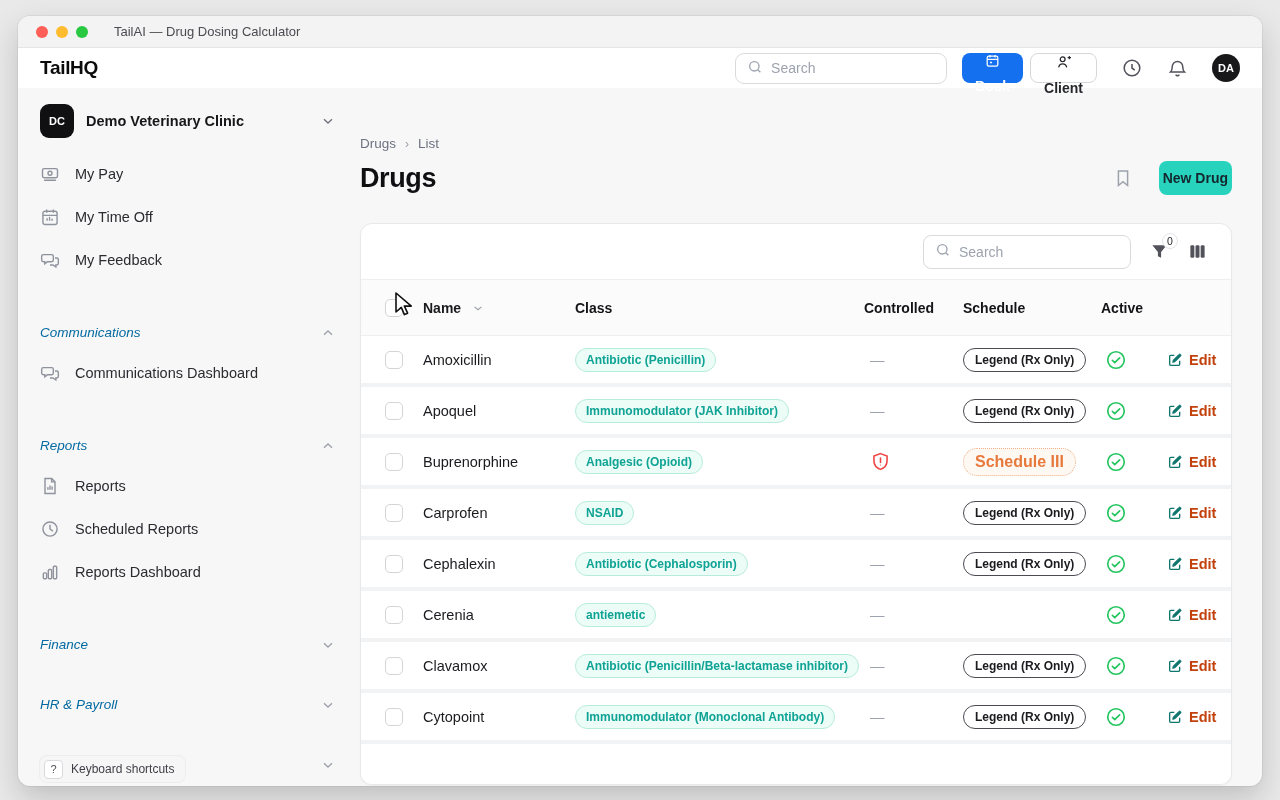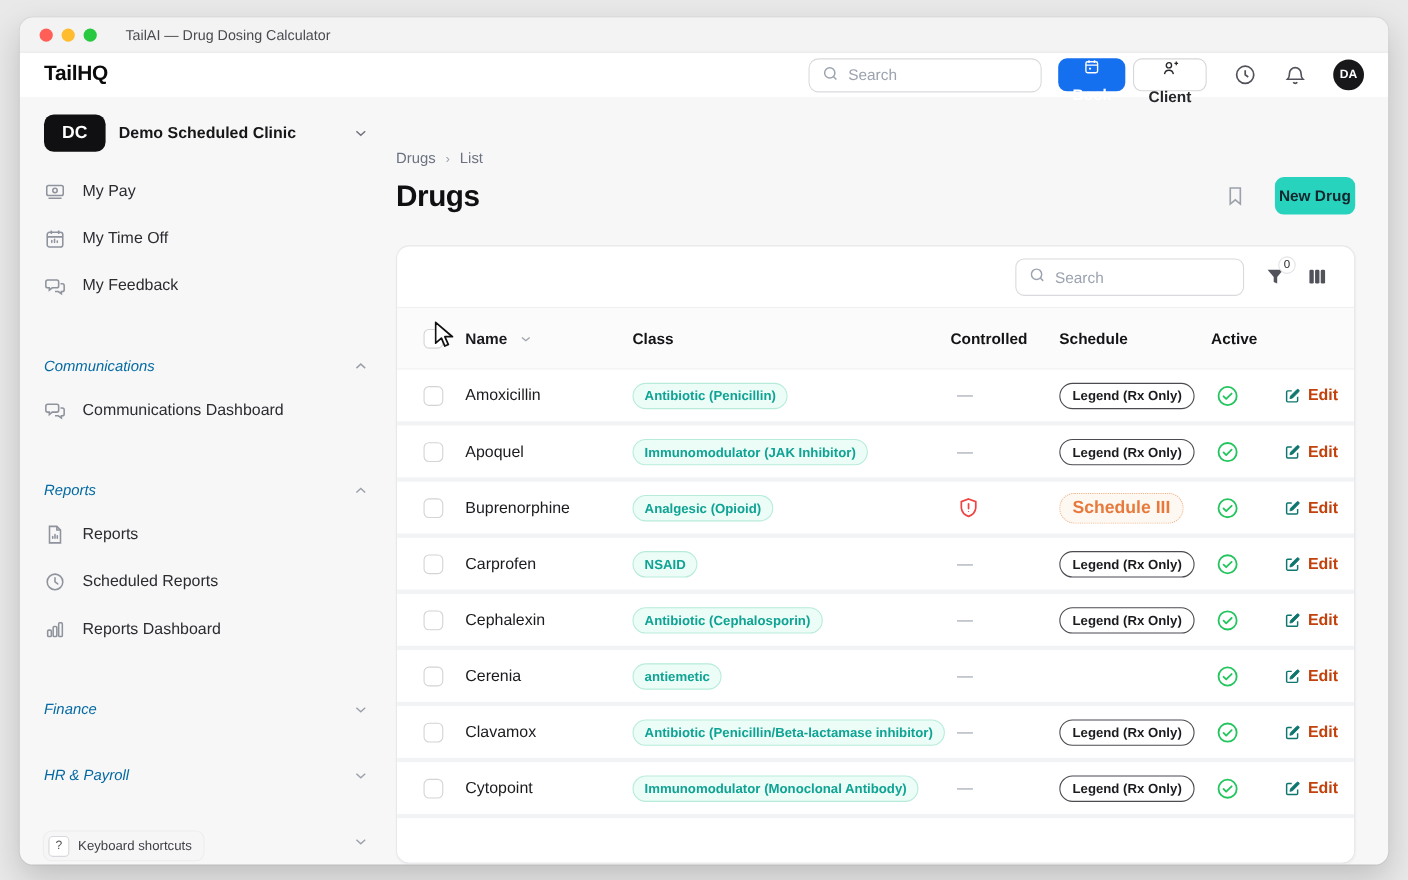--- a/index.html
+++ b/index.html
@@ -31,22 +31,22 @@
   .hdr-icon { margin-left:24px; display:flex; color:#52525b; }
   .avatar { width:28px; height:28px; border-radius:50%; background:#18181b; color:#fff;
     font-size:11px; font-weight:700; display:flex; align-items:center; justify-content:center; margin-left:24px; }
 
   
   .frame { flex:1; display:flex; min-height:0; position:relative; }
 
   
   .sidebar { width:342px; flex:0 0 342px; padding:16px 24px 0 22px; }
   .clinic { display:flex; align-items:center; gap:12px; height:34px; }
-  .clinic-avatar { width:56px; height:34px; border-radius:9px; background:#101012; color:#fff;
-    font-size:16px; font-weight:700; display:flex; align-items:center; justify-content:center; }
+  .clinic-avatar { width:34px; height:34px; border-radius:9px; background:#101012; color:#fff;
+    font-size:11px; font-weight:700; display:flex; align-items:center; justify-content:center; }
   .clinic-name { font-size:14.5px; font-weight:600; color:#17171a; }
   .clinic .chev { margin-left:auto; color:#71717a; display:flex; }
   .side-list { margin-top:14px; }
   .side-item { height:43px; display:flex; align-items:center; gap:15px; color:#2b2b30; font-size:14.5px; font-weight:500; }
   .side-item .sicon { display:flex; color:#8f939c; }
   .section-hd { margin-top:44px; display:flex; color:#0369a1; font-size:13.5px;font-style:italic; }
   .section-hd .chev { margin-left:auto; color:#9ca1aa; display:flex; }
   .section-list { margin-top:10px; }
   .kbd-pill { position:absolute; left:22px; bottom:4px; height:26px; background:#f6f6f7; border-radius:7px;
     display:flex; align-items:center; gap:8px; padding:0 11px 0 4px; box-shadow:0 0 0 1px rgba(0,0,0,.04); }
@@ -157,21 +157,21 @@
           </svg>
       </span>
       <span class="avatar">DA</span>
     </div>
   </div>
 
   <div class="frame">
     <div class="sidebar">
       <div class="clinic">
         <span class="clinic-avatar">DC</span>
-        <span class="clinic-name">Demo Scheduled Clinic</span>
+        <span class="clinic-name">Demo Veterinary Clinic</span>
         <span class="chev">
           <svg width="16" height="16" viewBox="0 0 24 24" fill="none" stroke="currentColor" stroke-width="2">
               <path d="M6 9.5 12 15l6-5.5"></path>
             </svg>
         </span>
       </div>
       <div class="side-list" id="personal-list">
           <div class="side-item">
             <span class="sicon">
               <svg width="20" height="20" viewBox="0 0 24 24" fill="none" stroke="currentColor" stroke-width="1.7">

